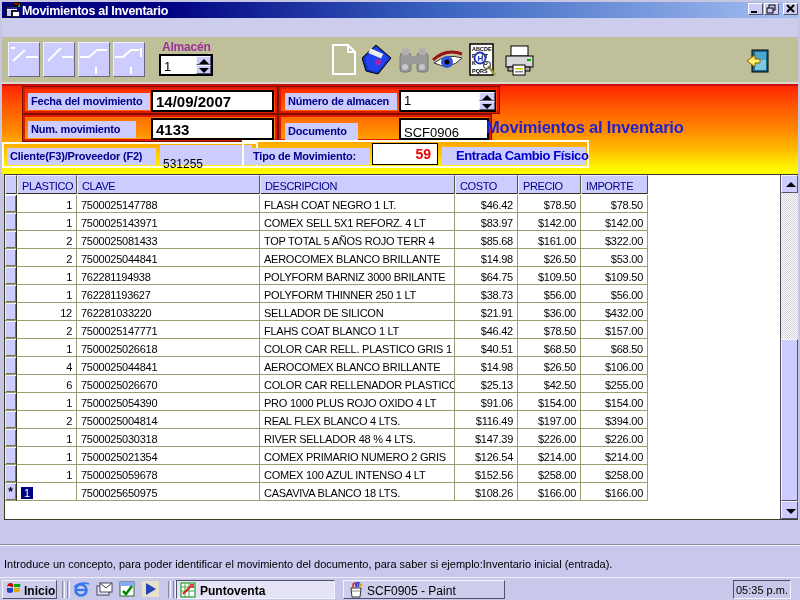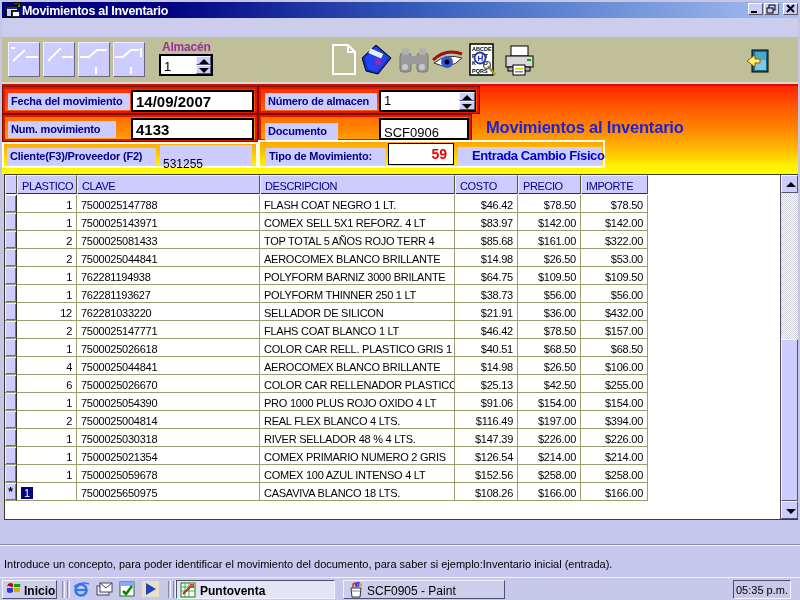--- a/index.html
+++ b/index.html
@@ -40,21 +40,21 @@
 .spin .up { top:0; } .spin .dn { top:9px; }
 .tri-u { position:absolute; left:2px; top:2px; width:0; height:0;
   border-left:5px solid transparent; border-right:5px solid transparent; border-bottom:5px solid #000; }
 .tri-d { position:absolute; left:2px; top:2px; width:0; height:0;
   border-left:5px solid transparent; border-right:5px solid transparent; border-top:5px solid #000; }
 #redline { left:2px; top:84px; width:796px; height:2px; background:#cc1010; }
 
 
 #form { left:2px; top:86px; width:796px; height:88px;
   background:linear-gradient(180deg,#ff2400 0%,#ff5500 22%,#ff8800 50%,#ffbb00 72%,#ffee00 90%,#ffff00 100%); }
-.fbox { border:1px solid #7a1000; box-shadow:inset 0 0 0 2px #e11800; }
+.fbox { border:1px solid #7a1000; box-shadow:inset 0 0 0 2px #e11800;margin-left:20px; }
 .wbox { border:2px solid #fffff0; }
 .flbl { line-height:13px; background:#ccccff; color:#000088; font-size:11px; font-weight:bold; letter-spacing:-0.2px;
   padding:2px 3px 0 3px; height:17px; white-space:nowrap; }
 .ffld { background:#fff; border:2px solid #000; font-size:15px; font-weight:bold;
   color:#000; padding:1px 3px 0 3px; white-space:nowrap; }
 #title2 { left:484px; top:32px; font-size:16.5px; font-weight:bold; color:#2222cc; white-space:nowrap; letter-spacing:-0.2px; }
 
 
 #grid { left:4px; top:174px; width:794px; height:346px; background:#fff; border:1px solid #3c3c28; }
 #ghead { position:absolute; left:0; top:0; width:643px; height:19px; background:#ccccff;
@@ -268,21 +268,21 @@
             <span class="dn" style="position:absolute;left:0;top:9px;width:16px;height:9px;background:#ccccff;border:1px solid #555570;border-top-color:#f4f4ff;border-left-color:#f4f4ff">
               <span class="tri-d" style="top:2px"></span>
             </span>
           </span>
       </div>
     </div>
     <div class="abs fbox" style="left:256px;top:28px;width:214px;height:28px">
       <div class="abs flbl" style="left:6px;top:8px;width:73px">Documento</div>
       <div class="abs ffld" style="left:120px;top:3px;width:90px;height:22px;font-weight:normal;font-size:13px;padding-top:5px">SCF0906</div>
     </div>
-    <div class="abs wbox" style="left:256px;top:54px;width:347px;height:28px">
+    <div class="abs wbox" style="left:240px;top:54px;width:347px;height:28px">
       <div class="abs flbl" style="left:6px;top:6px;width:120px">Tipo de Movimiento:</div>
       <div class="abs" style="left:128px;top:1px;width:66px;height:22px;background:#fff;border:1px solid #000;color:#ee0000;font-size:14px;font-weight:bold;text-align:right;padding:2px 6px 0 0">59</div>
       <div class="abs" style="left:198px;top:5px;width:144px;height:18px;background:#ccccff;color:#0000cc;font-size:13px;font-weight:bold;padding:1px 0 0 14px;white-space:nowrap;letter-spacing:-0.4px">Entrada Cambio Físico</div>
     </div>
     <div id="title2" class="abs">Movimientos al Inventario</div>
   </div>
 
   <div id="grid" class="abs">
     <div id="ghead">
       <div style="left:0;width:12px"></div>

